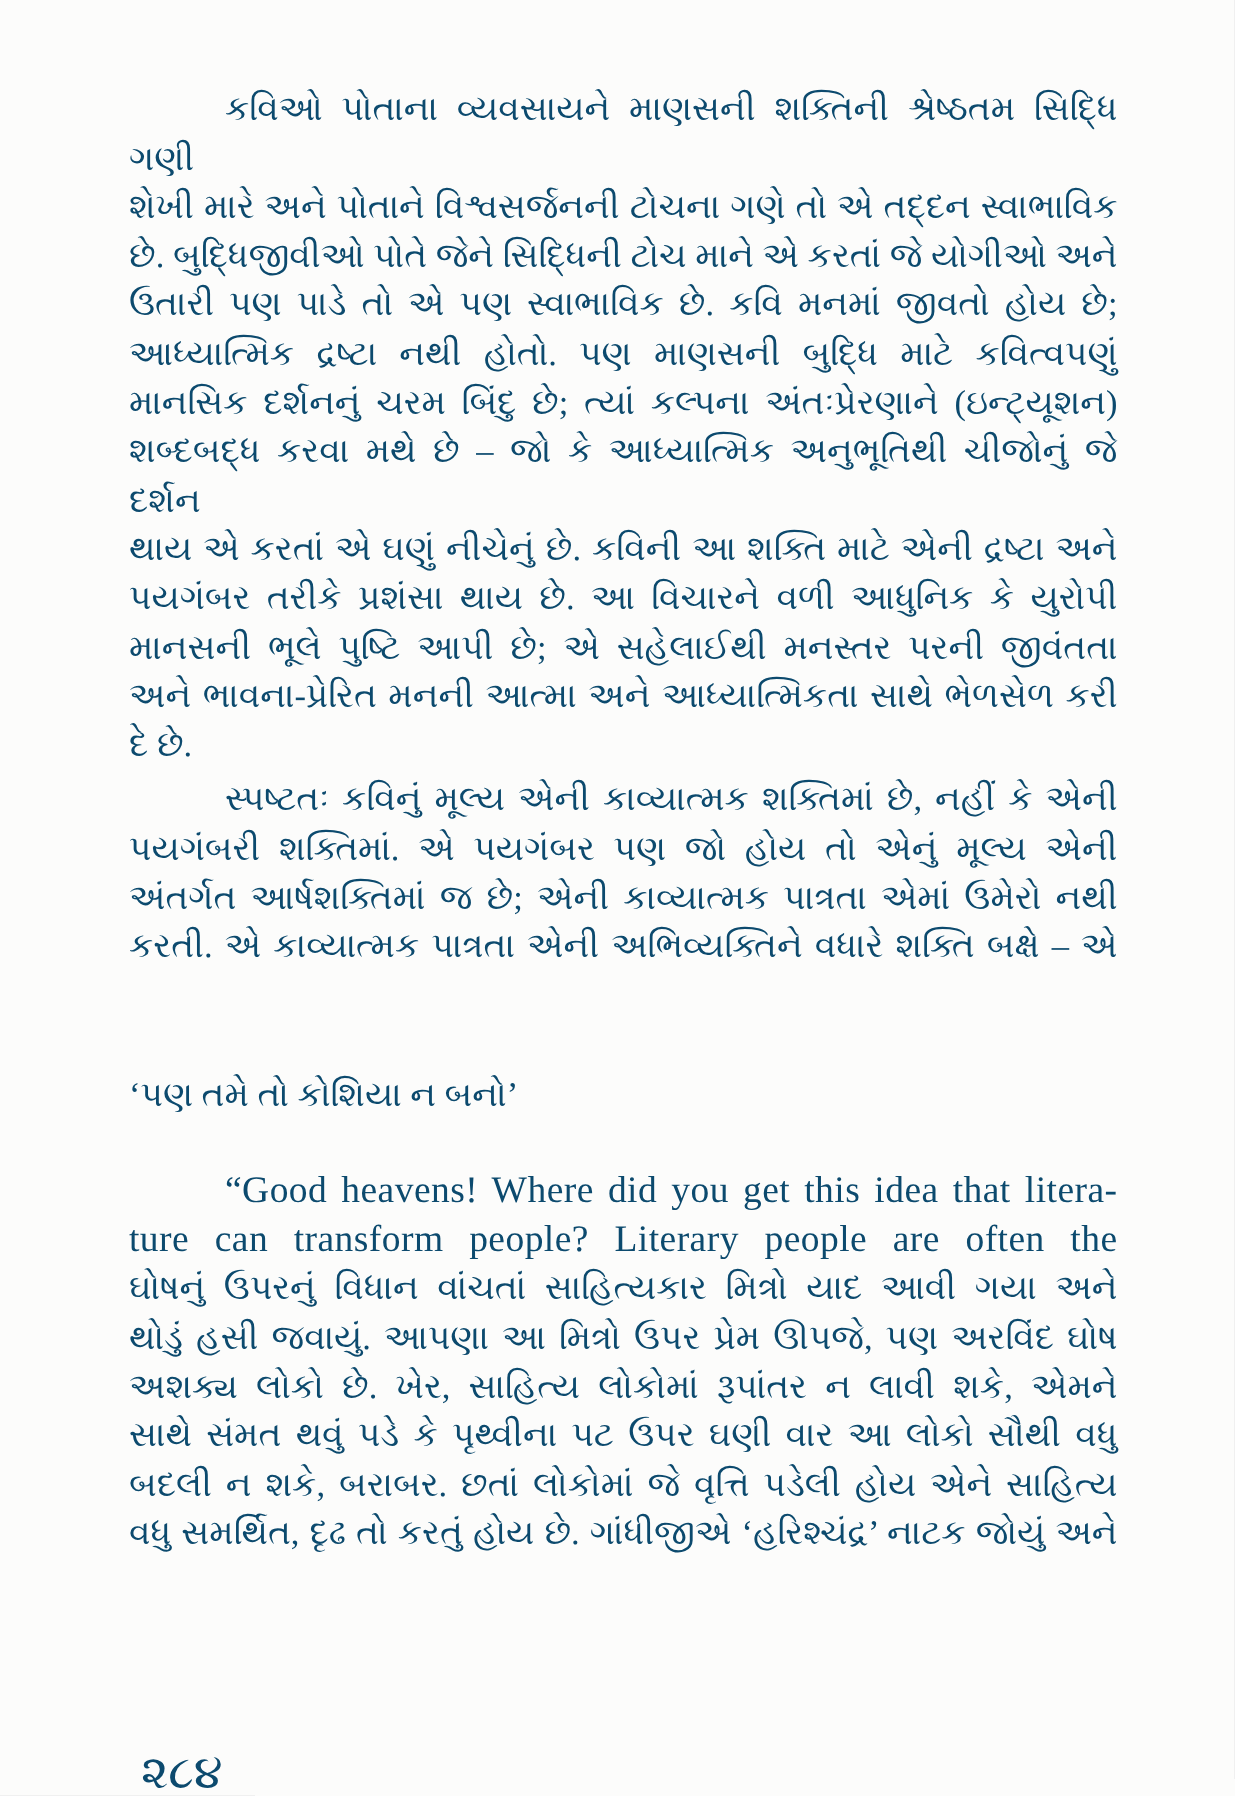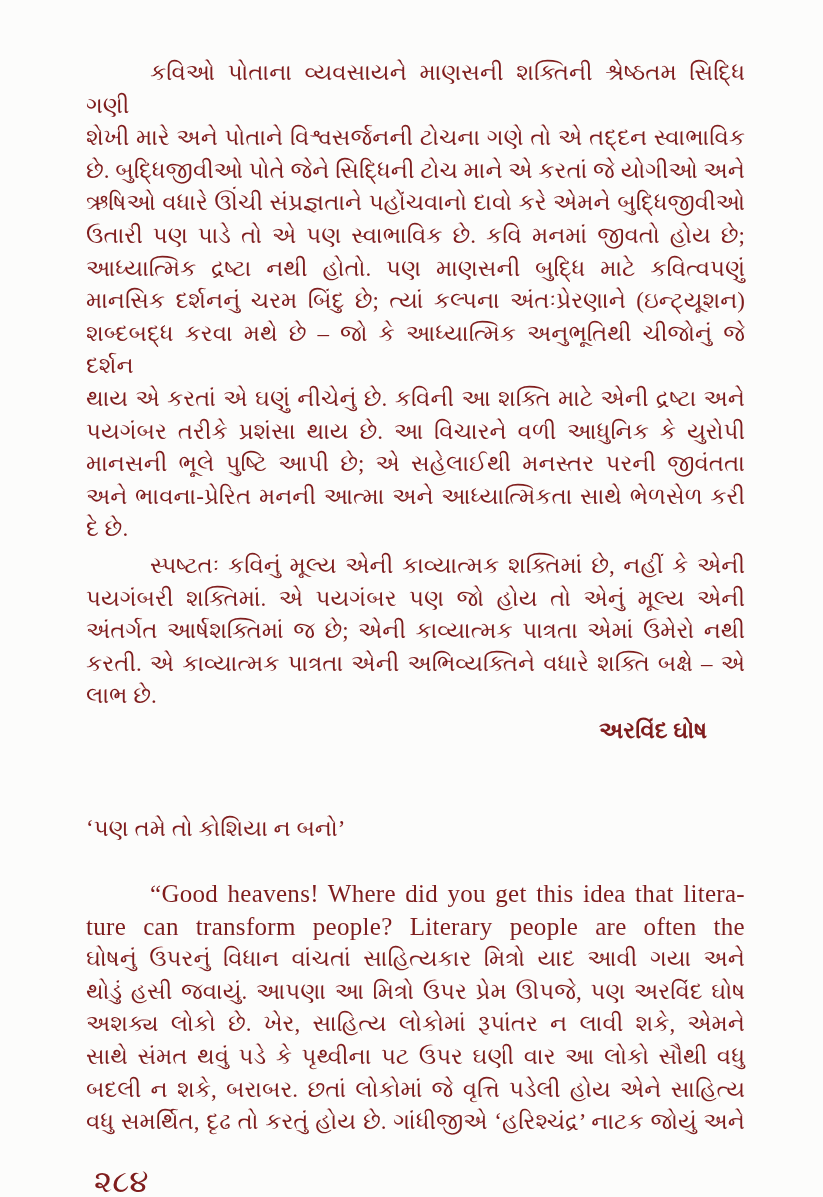--- a/index.html
+++ b/index.html
@@ -5,21 +5,21 @@
   html, body {
     margin: 0;
     padding: 0;
     background: #e8e8e8;
   }
   .page {
     position: relative;
     width: 823px;
     height: 1197px;
     background: #fcfcfb;
-    color: #7f1d1d;
+    color: #0c4a6e;
     font-family: "Liberation Serif", "DejaVu Serif", serif;
     overflow: hidden;
   }
   .textblock {
     position: absolute;
     left: 86px;
     top: 57px;
     width: 659px;
   }
   .line {
@@ -76,21 +76,20 @@
   <div class="textblock">
 
     <div class="para para-1">
 
         <div class="line">કવિઓ પોતાના વ્યવસાયને માણસની શક્તિની શ્રેષ્ઠતમ સિદ્ધિ ગણી</div>
 
         <div class="line">શેખી મારે અને પોતાને વિશ્વસર્જનની ટોચના ગણે તો એ તદ્દન સ્વાભાવિક</div>
 
         <div class="line">છે. બુદ્ધિજીવીઓ પોતે જેને સિદ્ધિની ટોચ માને એ કરતાં જે યોગીઓ અને</div>
 
-        <div class="line">ઋષિઓ વધારે ઊંચી સંપ્રજ્ઞતાને પહોંચવાનો દાવો કરે એમને બુદ્ધિજીવીઓ</div>
 
         <div class="line">ઉતારી પણ પાડે તો એ પણ સ્વાભાવિક છે. કવિ મનમાં જીવતો હોય છે;</div>
 
         <div class="line">આધ્યાત્મિક દ્રષ્ટા નથી હોતો. પણ માણસની બુદ્ધિ માટે કવિત્વપણું</div>
 
         <div class="line">માનસિક દર્શનનું ચરમ બિંદુ છે; ત્યાં કલ્પના અંતઃપ્રેરણાને (ઇન્ટ્યૂશન)</div>
 
         <div class="line">શબ્દબદ્ધ કરવા મથે છે – જો કે આધ્યાત્મિક અનુભૂતિથી ચીજોનું જે દર્શન</div>
 
         <div class="line">થાય એ કરતાં એ ઘણું નીચેનું છે. કવિની આ શક્તિ માટે એની દ્રષ્ટા અને</div>
@@ -107,24 +106,22 @@
     <div class="para para-2">
 
         <div class="line">સ્પષ્ટતઃ કવિનું મૂલ્ય એની કાવ્યાત્મક શક્તિમાં છે, નહીં કે એની</div>
 
         <div class="line">પયગંબરી શક્તિમાં. એ પયગંબર પણ જો હોય તો એનું મૂલ્ય એની</div>
 
         <div class="line">અંતર્ગત આર્ષશક્તિમાં જ છે; એની કાવ્યાત્મક પાત્રતા એમાં ઉમેરો નથી</div>
 
         <div class="line">કરતી. એ કાવ્યાત્મક પાત્રતા એની અભિવ્યક્તિને વધારે શક્તિ બક્ષે – એ</div>
 
-        <div class="line para-end">લાભ છે.</div>
       </div>
 
-    <div class="attribution">અરવિંદ ઘોષ</div>
 
     <div class="section-title">‘પણ તમે તો કોશિયા ન બનો’</div>
 
     <div class="para para-3">
 
         <div class="line en">“Good heavens! Where did you get this idea that litera-</div>
 
         <div class="line en">ture can transform people? Literary people are often the</div>
 
 

